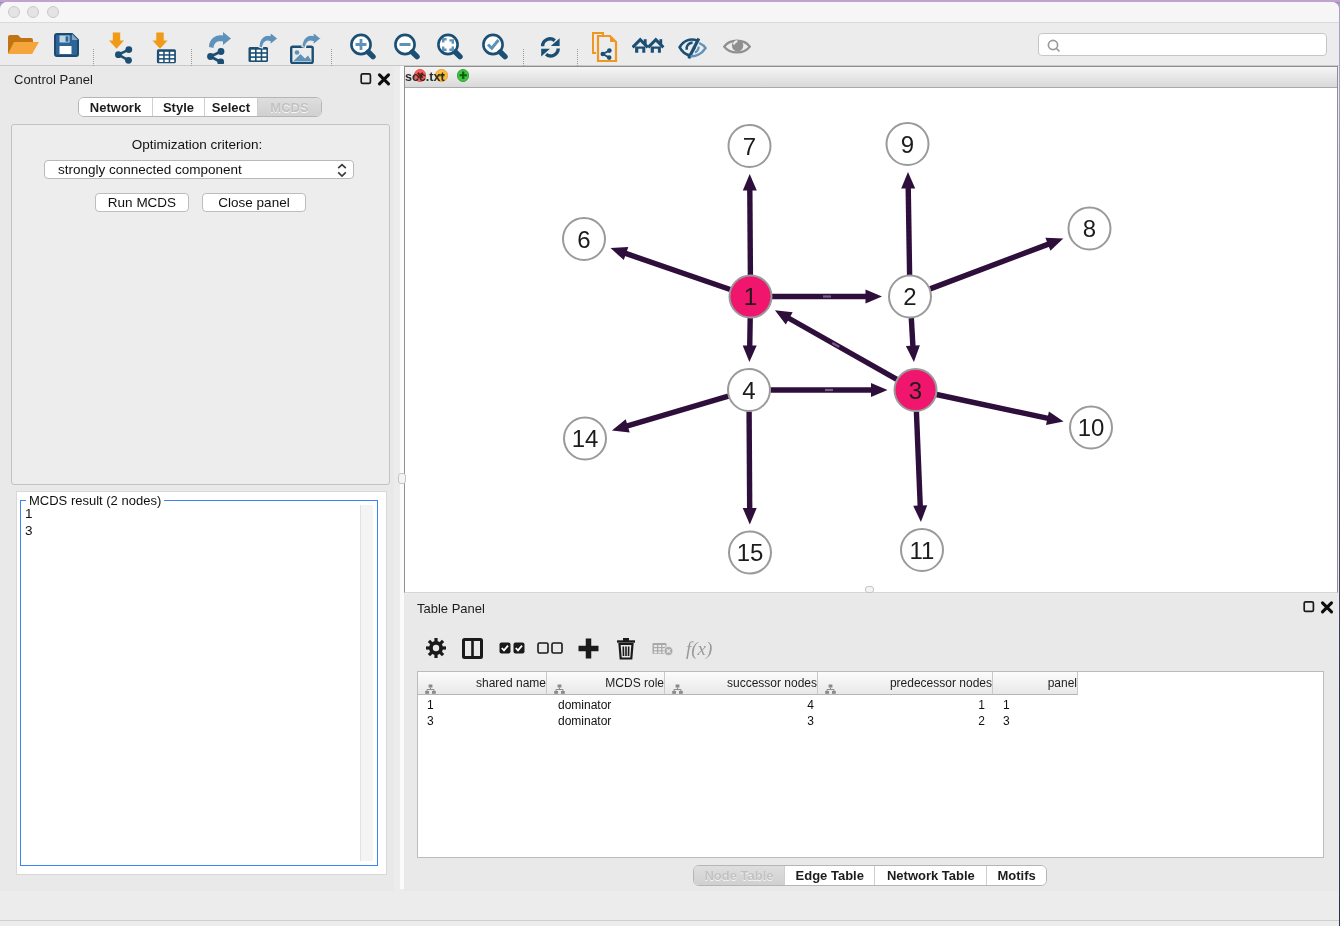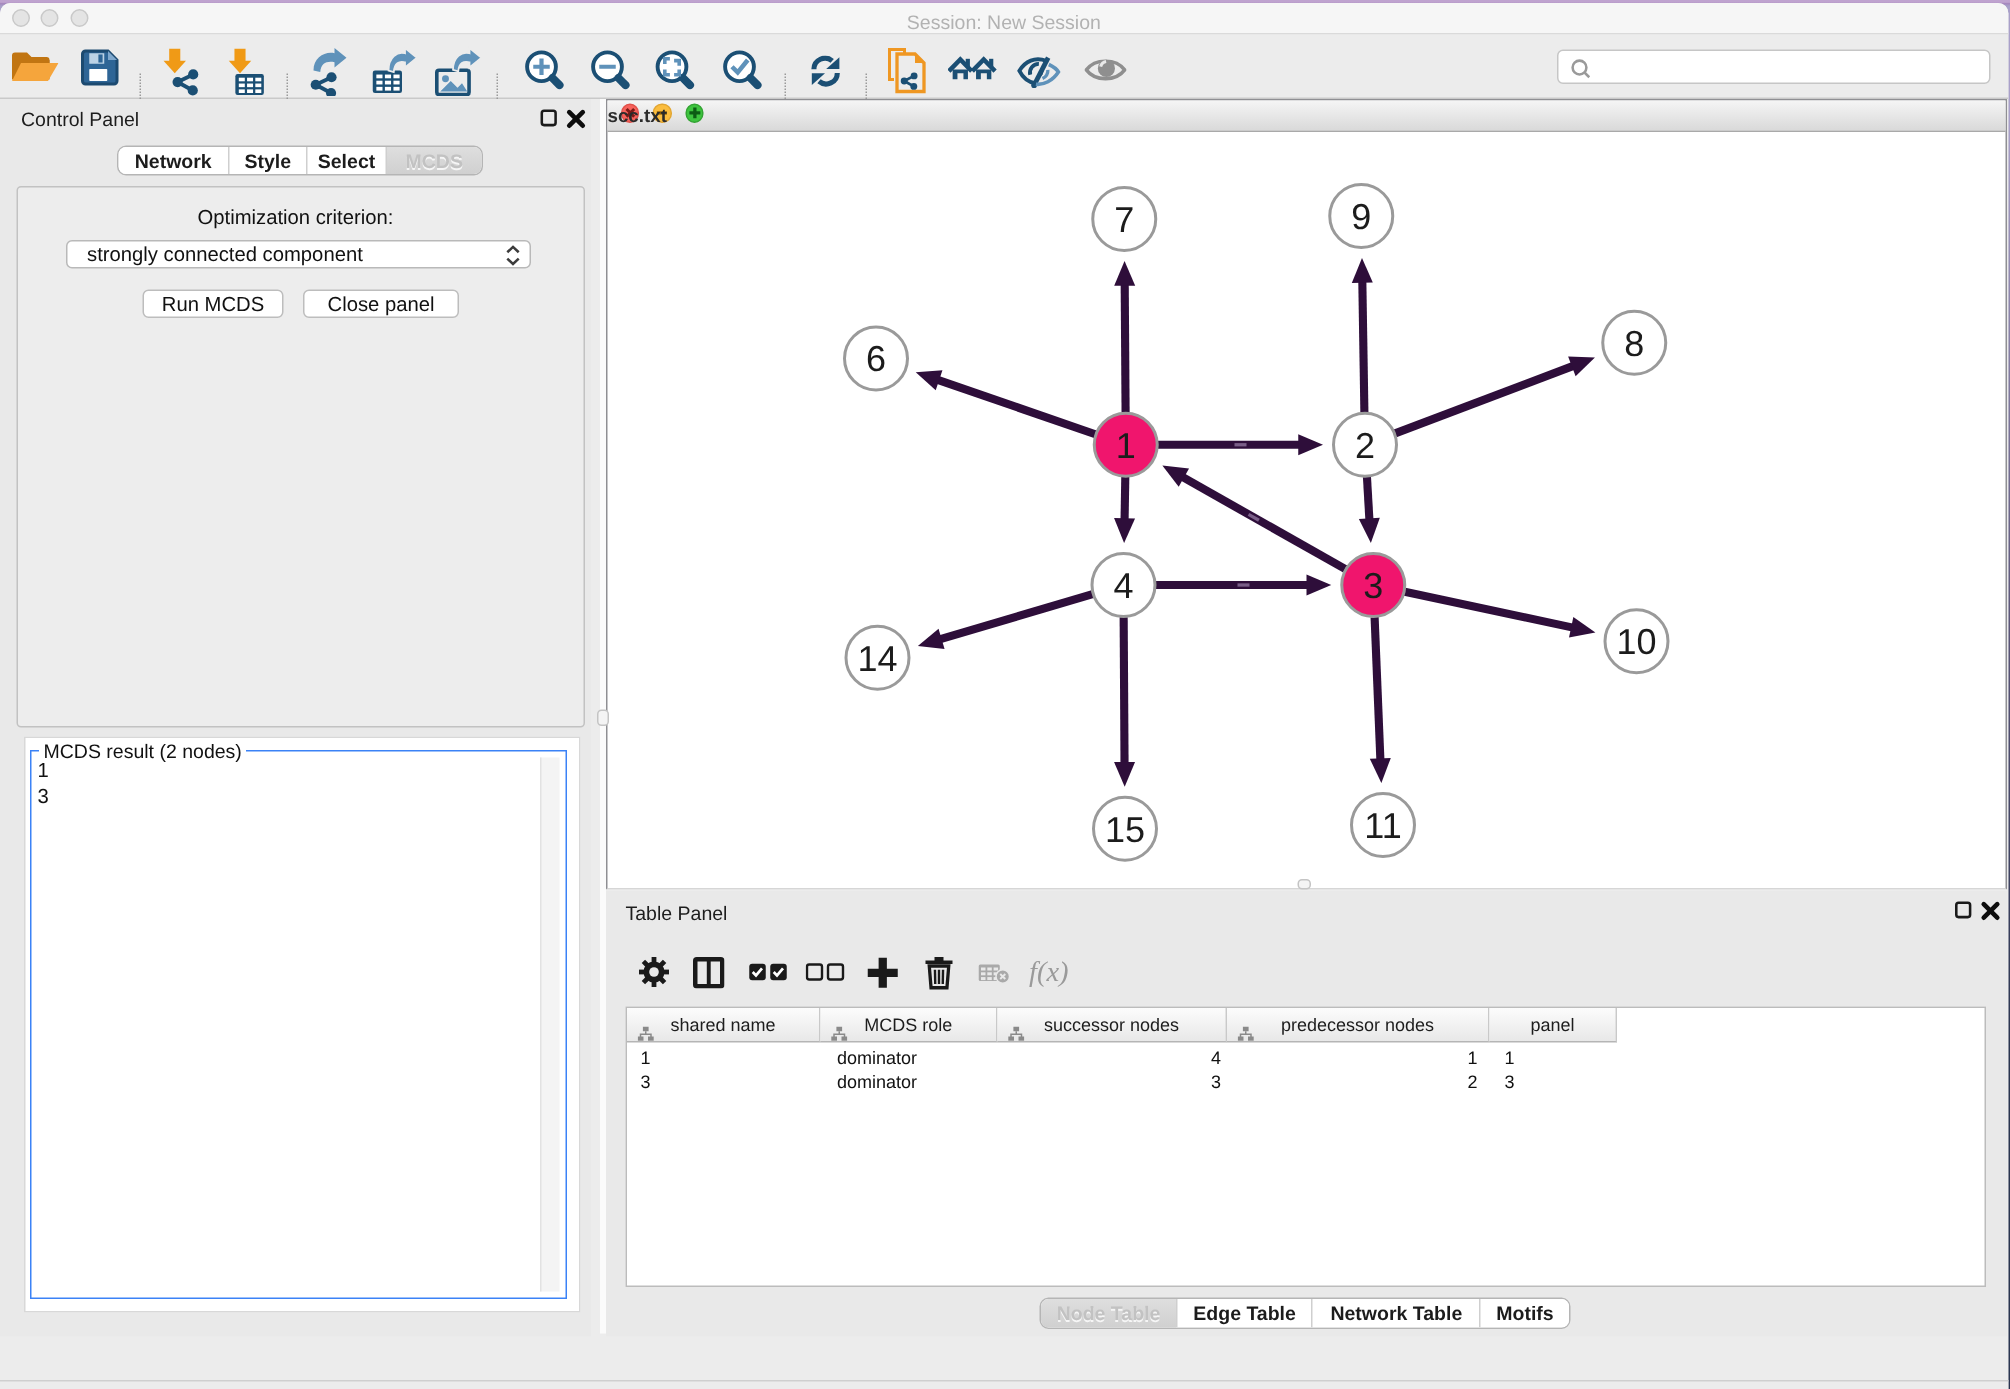--- a/index.html
+++ b/index.html
@@ -14,31 +14,30 @@
 #cp{position:absolute;left:0;top:64px;width:394px;height:825px;background:#e9e9e9}
 .phead{font-size:13px;color:#1d1d1d;position:absolute}
 .tabgrp{position:absolute;display:flex;border:1px solid #b5b5b5;border-radius:6px;overflow:hidden;background:#fff}
 .tabgrp .tab{font-size:13px;font-weight:bold;color:#1c1c1c;background:#fff;border-left:1px solid #cfcfcf;display:flex;align-items:center;justify-content:center}
 .tabgrp .tab:first-child{border-left:none}
 .tabgrp .tab.dis{background:linear-gradient(#dedede,#d0d0d0);color:#c2c2c2;text-shadow:0 1px 0 #f6f6f6}
 #cpbox{position:absolute;left:11px;top:58px;width:379px;height:361px;border:1px solid #c2c2c2;border-radius:3px;background:#ededed}
 .btn{position:absolute;height:19px;background:#fff;border:1px solid #bdbdbd;border-radius:4px;font-size:13.5px;color:#111;text-align:center;line-height:17px}
 #statusbar{position:absolute;left:0;top:918px;width:100%;height:35px;background:#ececec;border-top:1px solid #cfcfcf}
 .grip{position:absolute;background:#f4f4f4;border:1px solid #c4c4c4;border-radius:3px}
-.thc{position:absolute;top:0;height:23px;background:linear-gradient(#fcfcfc,#e8e8e8);border-right:1px solid #c9c9c9;border-bottom:1px solid #b5b5b5;font-size:12px;color:#1d1d1d;text-align:center;line-height:23px}
+.thc{position:absolute;top:0;height:23px;background:linear-gradient(#fcfcfc,#e8e8e8);border-right:1px solid #c9c9c9;border-bottom:1px solid #b5b5b5;font-size:12px;color:#1d1d1d;text-align:right;line-height:23px}
 .trow{position:absolute;font-size:12px;color:#111;height:16px;line-height:16px}
 .mac{position:absolute;top:2.2px;width:12.5px;height:12.5px;border-radius:50%}
 .mac svg{display:block}
 </style></head><body>
 <div id="win">
  <div id="titlebar">
   <div class="tl" style="left:7.5px"></div>
       <div class="tl" style="left:27px"></div>
       <div class="tl" style="left:46.5px"></div>
-  <div id="wtitle">Session: New Session</div>
  </div>
  <div id="toolbar">
       <div class="sep" style="left:93px"></div>
       <div class="sep" style="left:191px"></div>
       <div class="sep" style="left:331px"></div>
       <div class="sep" style="left:523px"></div>
       <div class="sep" style="left:577px"></div>
     </div>
  <svg class="ticon" style="left:6px;top:29px" width="33" height="27">
       <path d="M2,6 a2,2 0 0 1 2,-2 h8 l3,3 h10 a2,2 0 0 1 2,2 v3 h-25 z" fill="#c17512"></path>

